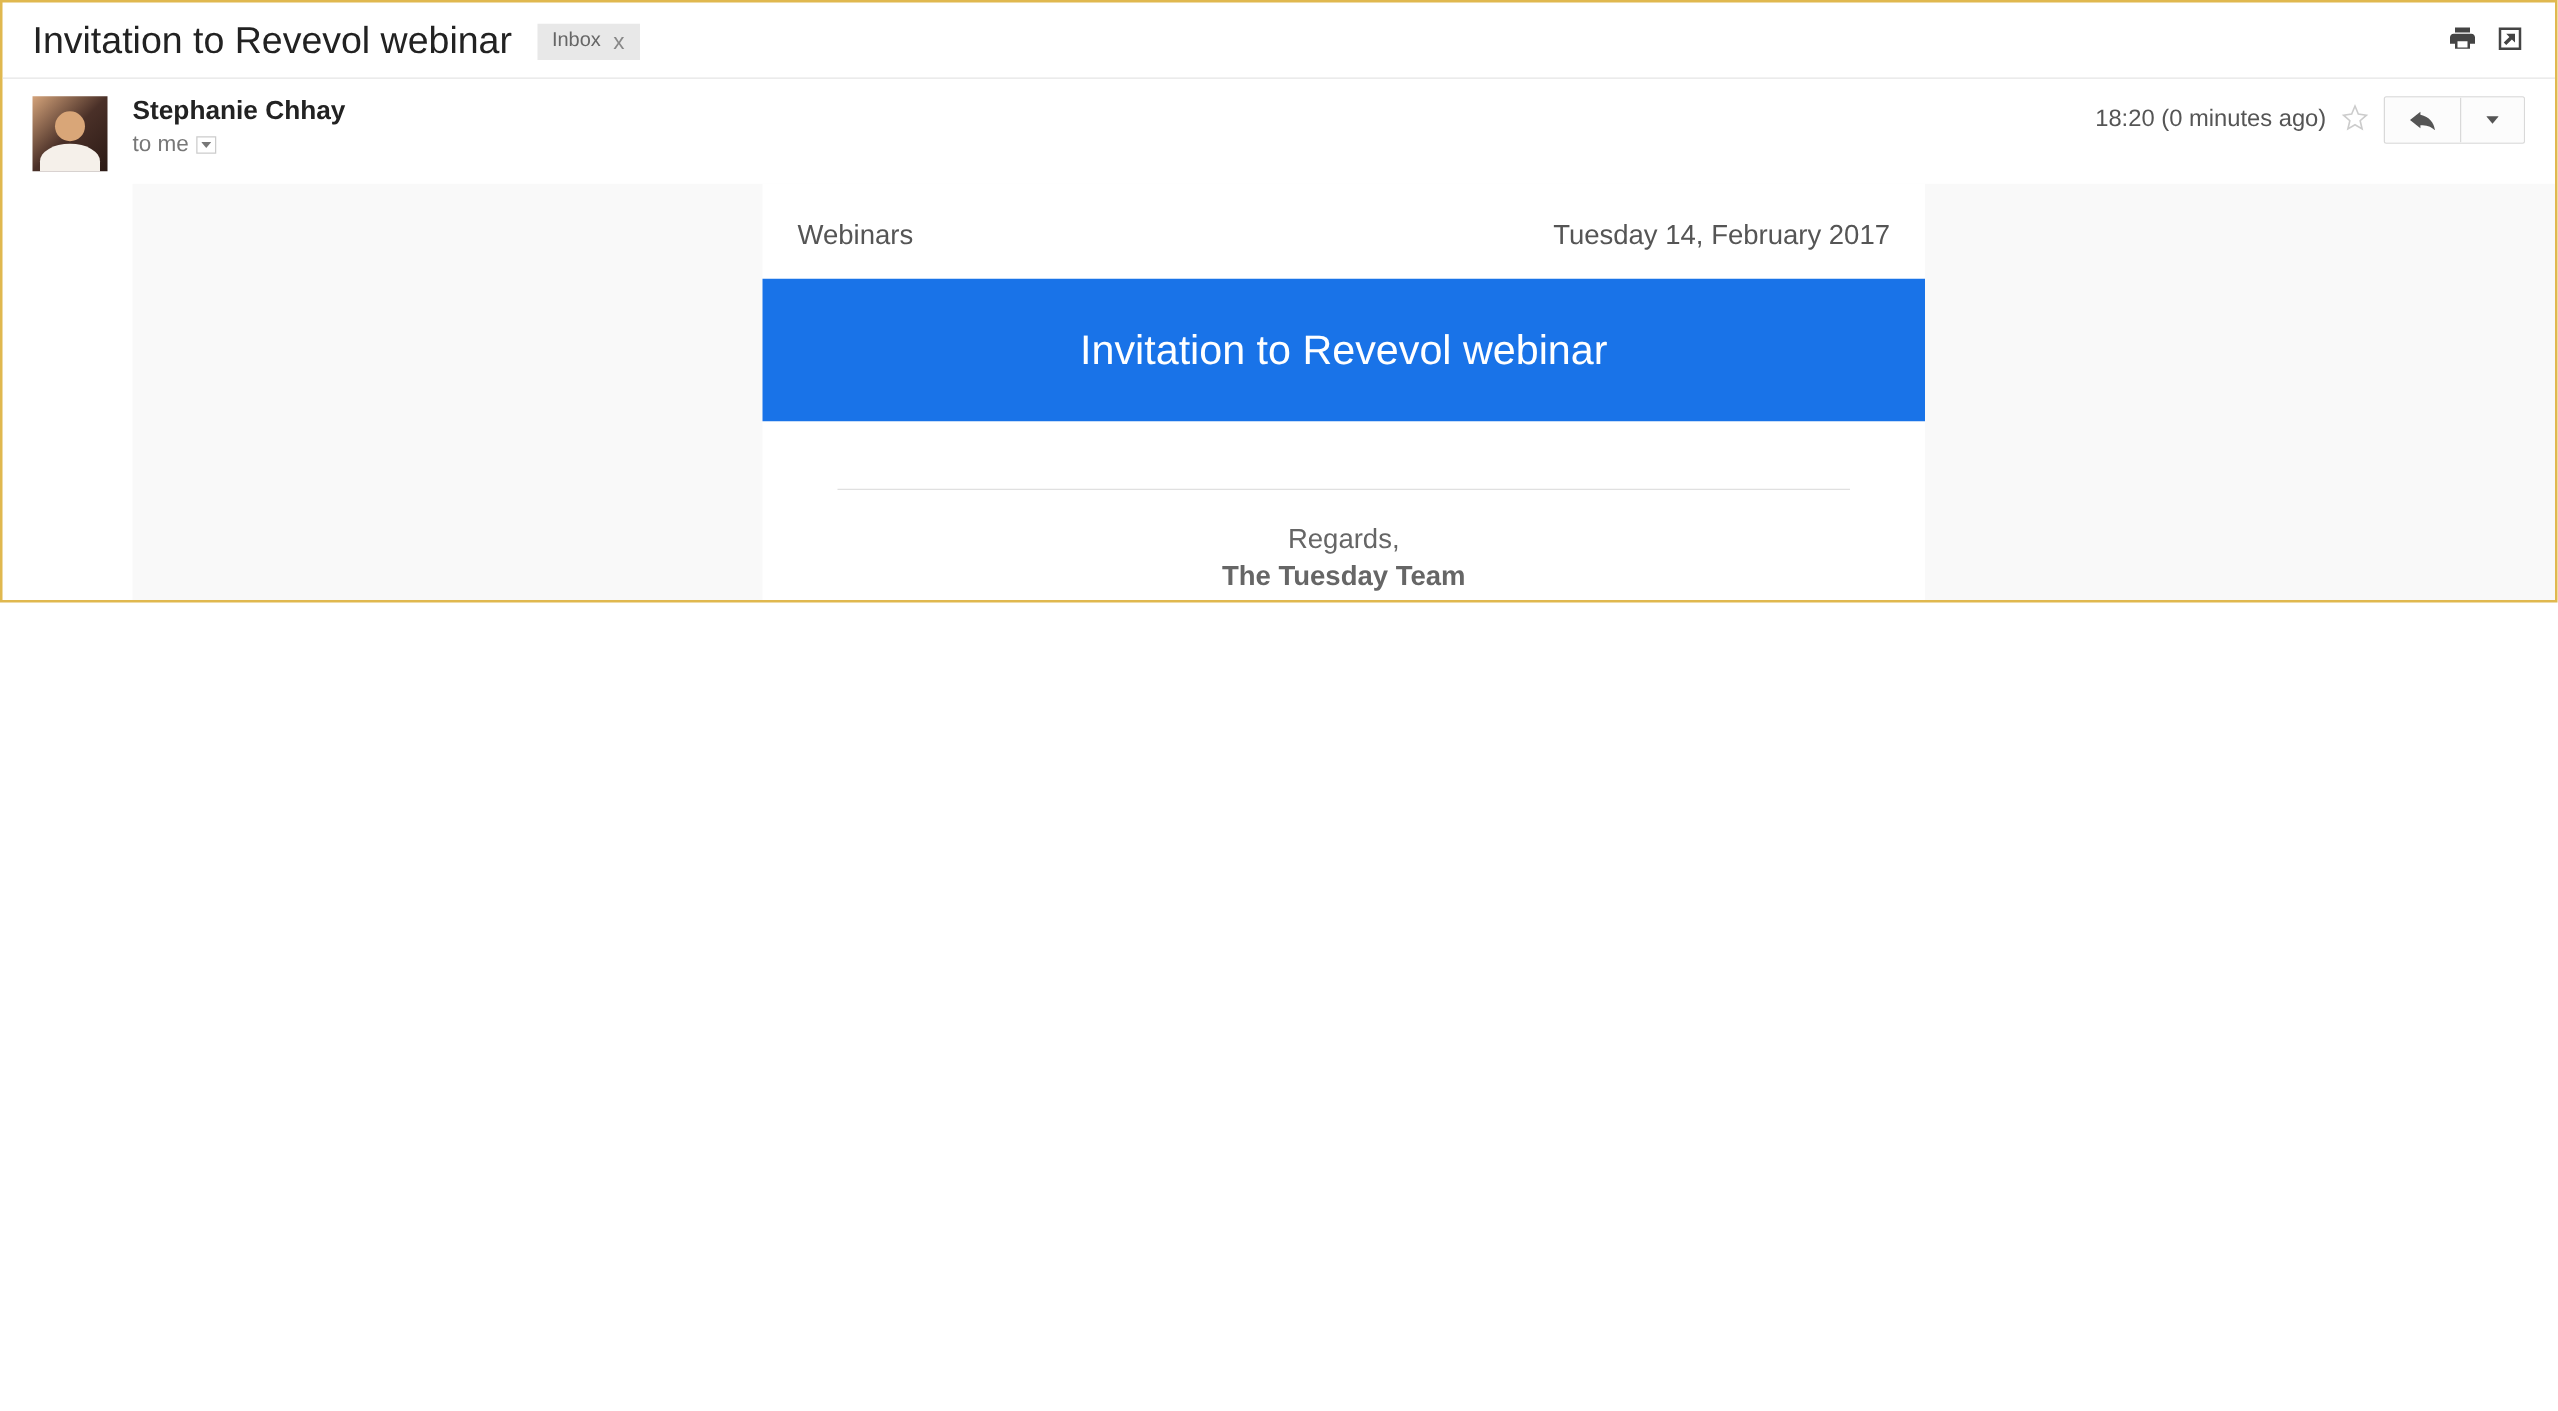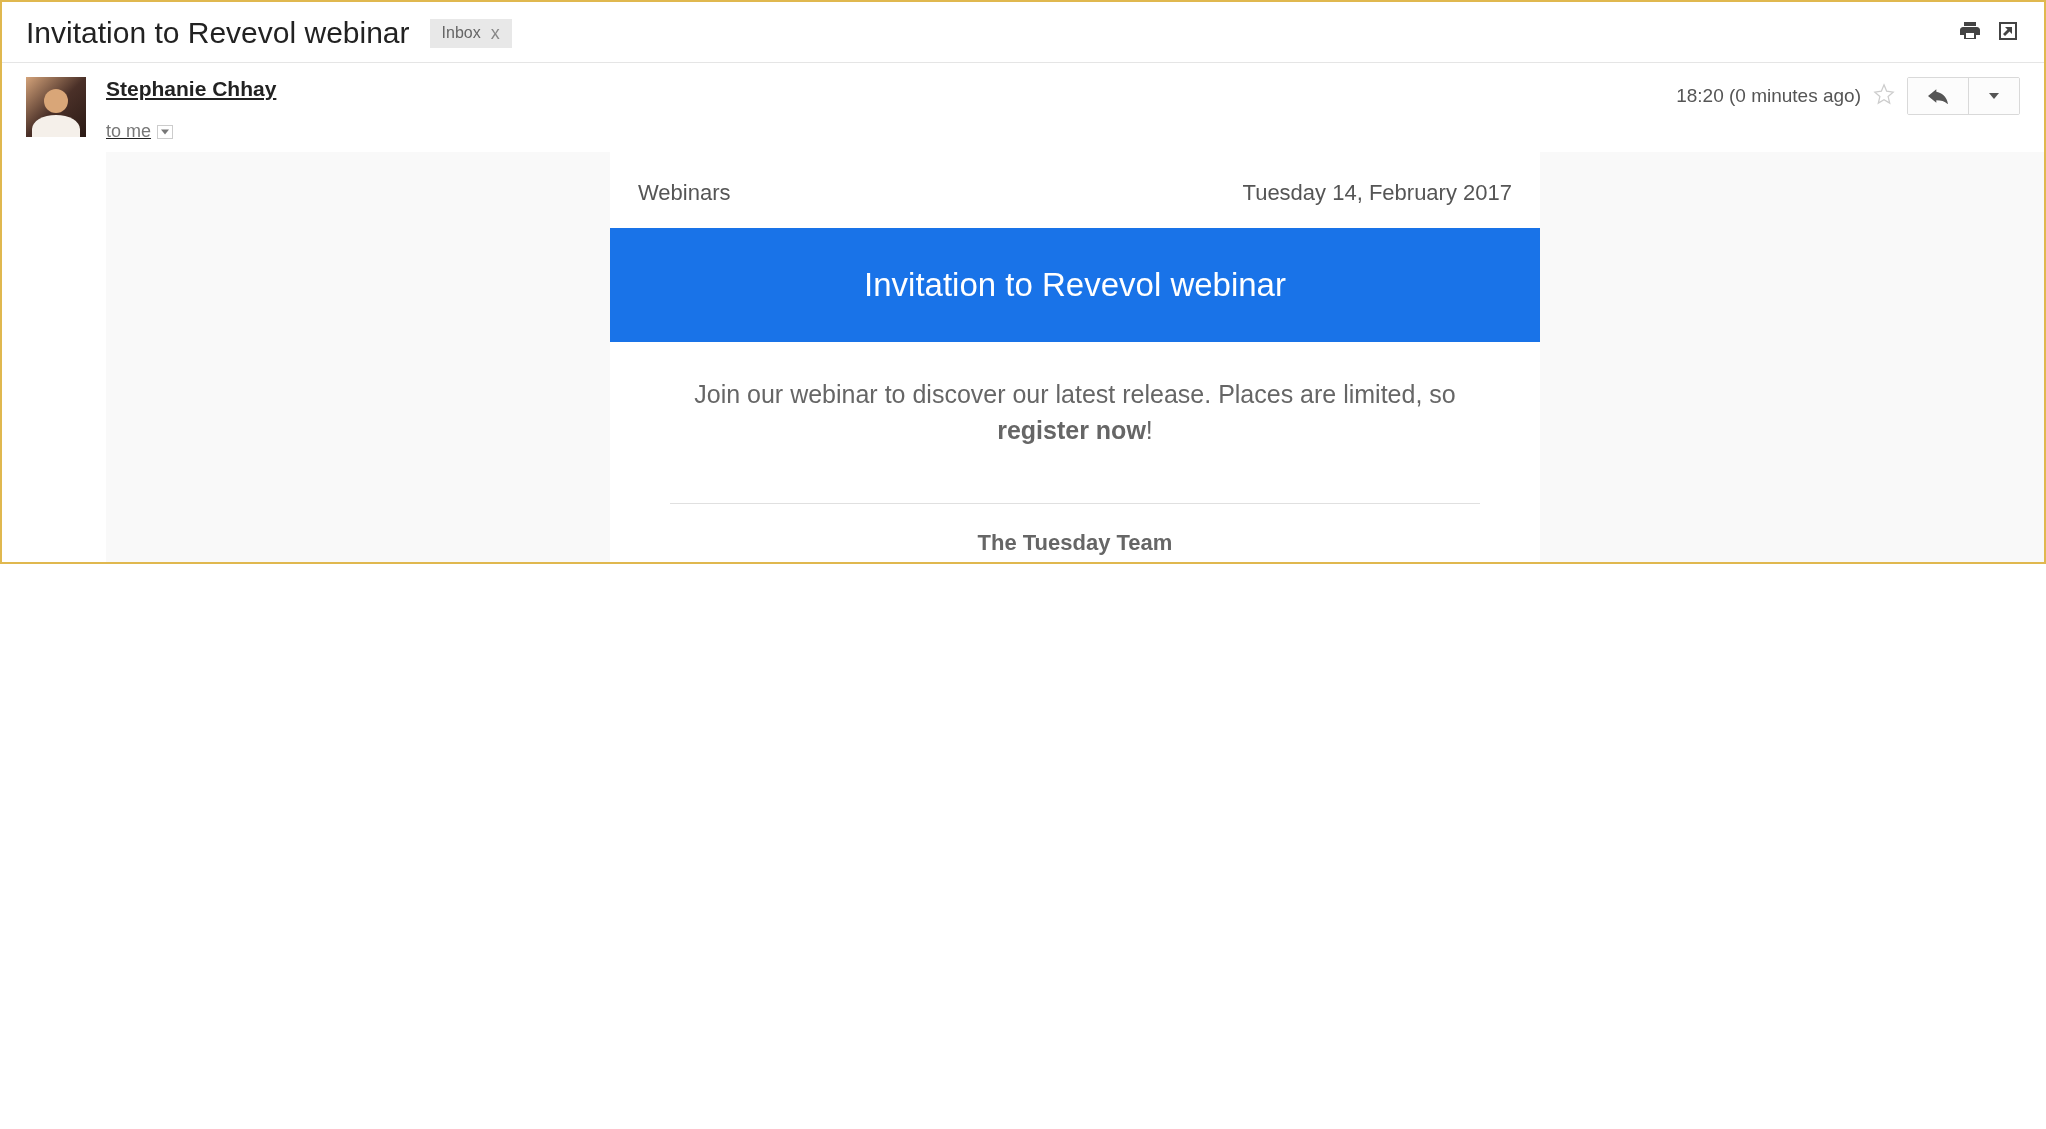--- a/index.html
+++ b/index.html
@@ -89,22 +89,21 @@
     }
     .meta {
       flex: 1;
       display: flex;
       justify-content: space-between;
       align-items: flex-start;
     }
     .meta-left {
       display: flex;
       flex-direction: column;
-      gap: 20px;
-      text-decoration: underline;
+      gap: 4px;
     }
     .sender {
       font-size: 21px;
       font-weight: bold;
       color: #222;
     }
     .recipient {
       font-size: 18px;
       color: #777;
       display: flex;
@@ -307,22 +306,20 @@
 </div>
 
 <div class="content">
   <div class="mail-wrap">
     <div class="mail-card">
       <div class="card-header">
         <span>Webinars</span>
         <span>Tuesday 14, February 2017</span>
       </div>
       <div class="blue-banner">Invitation to Revevol webinar</div>
-      <div class="body-text">
-        <span>Join our webinar to discover our latest release. Places are limited, so </span><strong>register now</strong><span>!</span>
-      </div>
       <div class="divider"></div>
       <div class="signature">
+        <div>Regards,</div>
         <div class="team">The Tuesday Team</div>
       </div>
     </div>
   </div>
 </div>
 
 </body></html>

